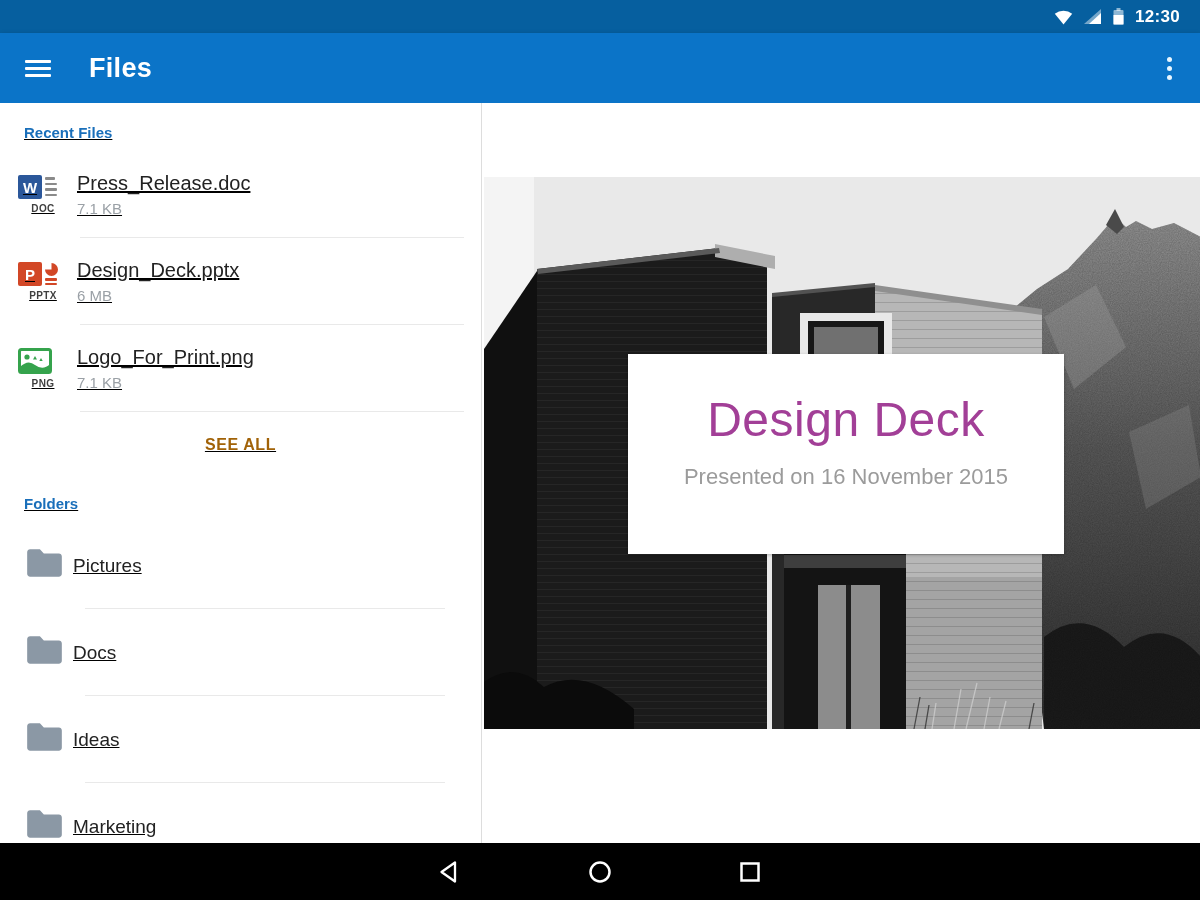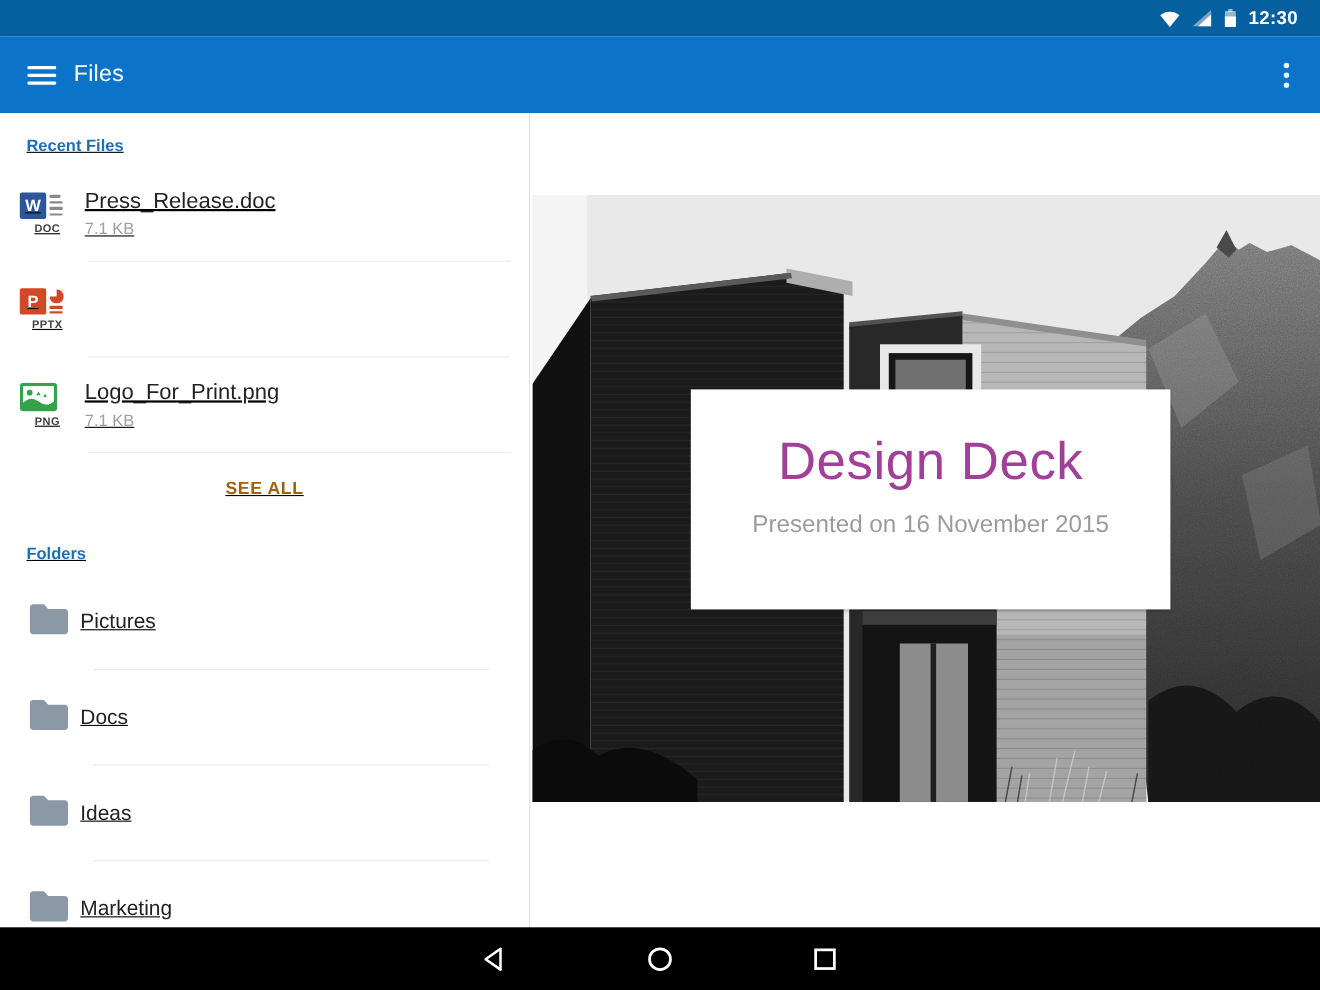--- a/index.html
+++ b/index.html
@@ -15,21 +15,21 @@
   }
   .status-time{font-size:17px;font-weight:700;letter-spacing:.3px;}
   .status-icon svg{display:block;}
   
   .app-bar{
     height:70px;background:#0b74c8;display:flex;align-items:center;
     position:relative;color:#fff;box-shadow:0 2px 5px rgba(0,0,0,.28);
   }
   .hamburger{margin-left:25px;width:26px;cursor:pointer;}
   .hamburger span{display:block;height:3px;background:#fff;border-radius:1px;margin:4px 0;}
-  .app-title{margin-left:16px;font-size:21px;font-weight:400;letter-spacing:.3px;}
+  .app-title{margin-left:38px;font-size:27px;font-weight:700;letter-spacing:.3px;}
   .overflow{position:absolute;right:22px;top:14px;width:18px;height:42px;cursor:pointer;
     display:flex;flex-direction:column;align-items:center;justify-content:center;gap:4px;}
   .overflow i{width:5px;height:5px;border-radius:50%;background:#e8f6ff;}
   
   .content{position:absolute;top:103px;bottom:57px;left:0;right:0;display:flex;background:#fff;text-decoration:underline;}
   .left-panel{width:481px;min-width:481px;background:#fafafa;border-right:1px solid #ddd;
     overflow:hidden;display:flex;flex-direction:column;}
   .section-card{background:#fff;}
   .list-header{padding:21px 0 10px 24px;color:#1a6fba;font-size:15px;font-weight:700;}
   .file-row{height:87px;position:relative;display:flex;align-items:center;padding-left:18px;cursor:pointer;}
@@ -139,20 +139,24 @@
             <span style="margin-left:3px;margin-top:1px;display:flex;flex-direction:column;gap:2px;">
               <svg width="13" height="13" viewBox="0 0 13 13">
                   <path d="M6.5 0 A6.5 6.5 0 1 1 0 6.5 L6.5 6.5 Z" fill="#d24726"></path>
                 </svg>
               <i style="display:block;width:12px;height:2.5px;background:#d24726;border-radius:1px;"></i>
               <i style="display:block;width:12px;height:2.5px;background:#d24726;border-radius:1px;"></i>
             </span>
           </div>
           <div class="type-label">PPTX</div>
         </div>
+        <div class="file-text">
+          <div class="file-name">Design_Deck.pptx</div>
+          <div class="file-size">6 MB</div>
+        </div>
         <div class="row-divider"></div>
       </div>
 
       <div class="file-row">
         <div class="icon-wrap">
           <div class="mini-icon">
             <svg width="34" height="26" viewBox="0 0 34 26">
               <rect x="1.5" y="1.5" width="31" height="23" rx="2" fill="#fff" stroke="#35a34c" stroke-width="3"></rect>
               <circle cx="9" cy="9" r="2.6" fill="#35a34c"></circle>
               <path d="M17 8 l2 3.4 h-4 Z" fill="#35a34c"></path>

